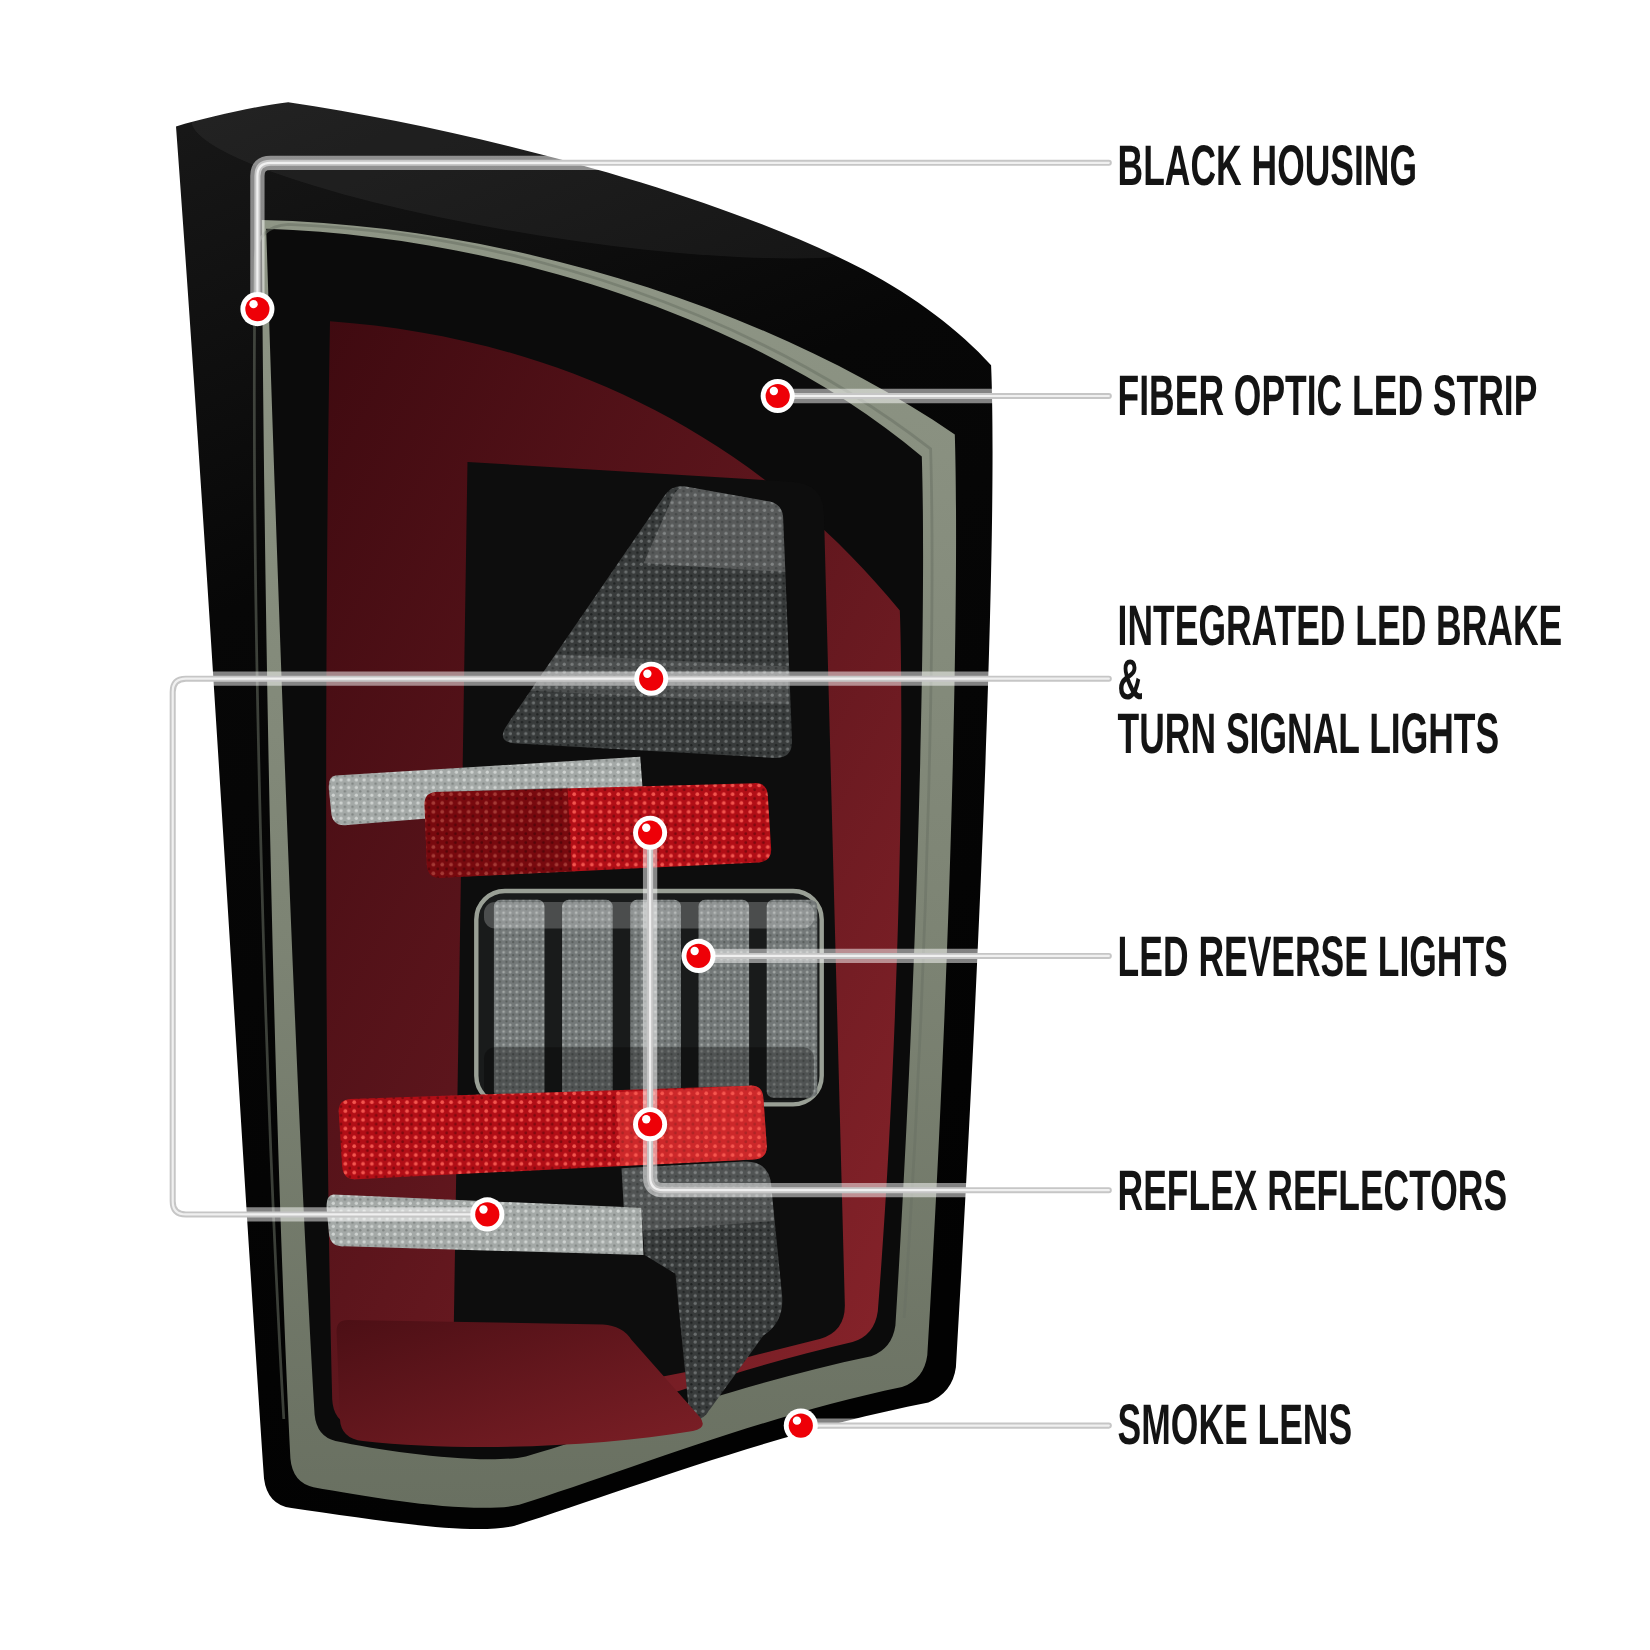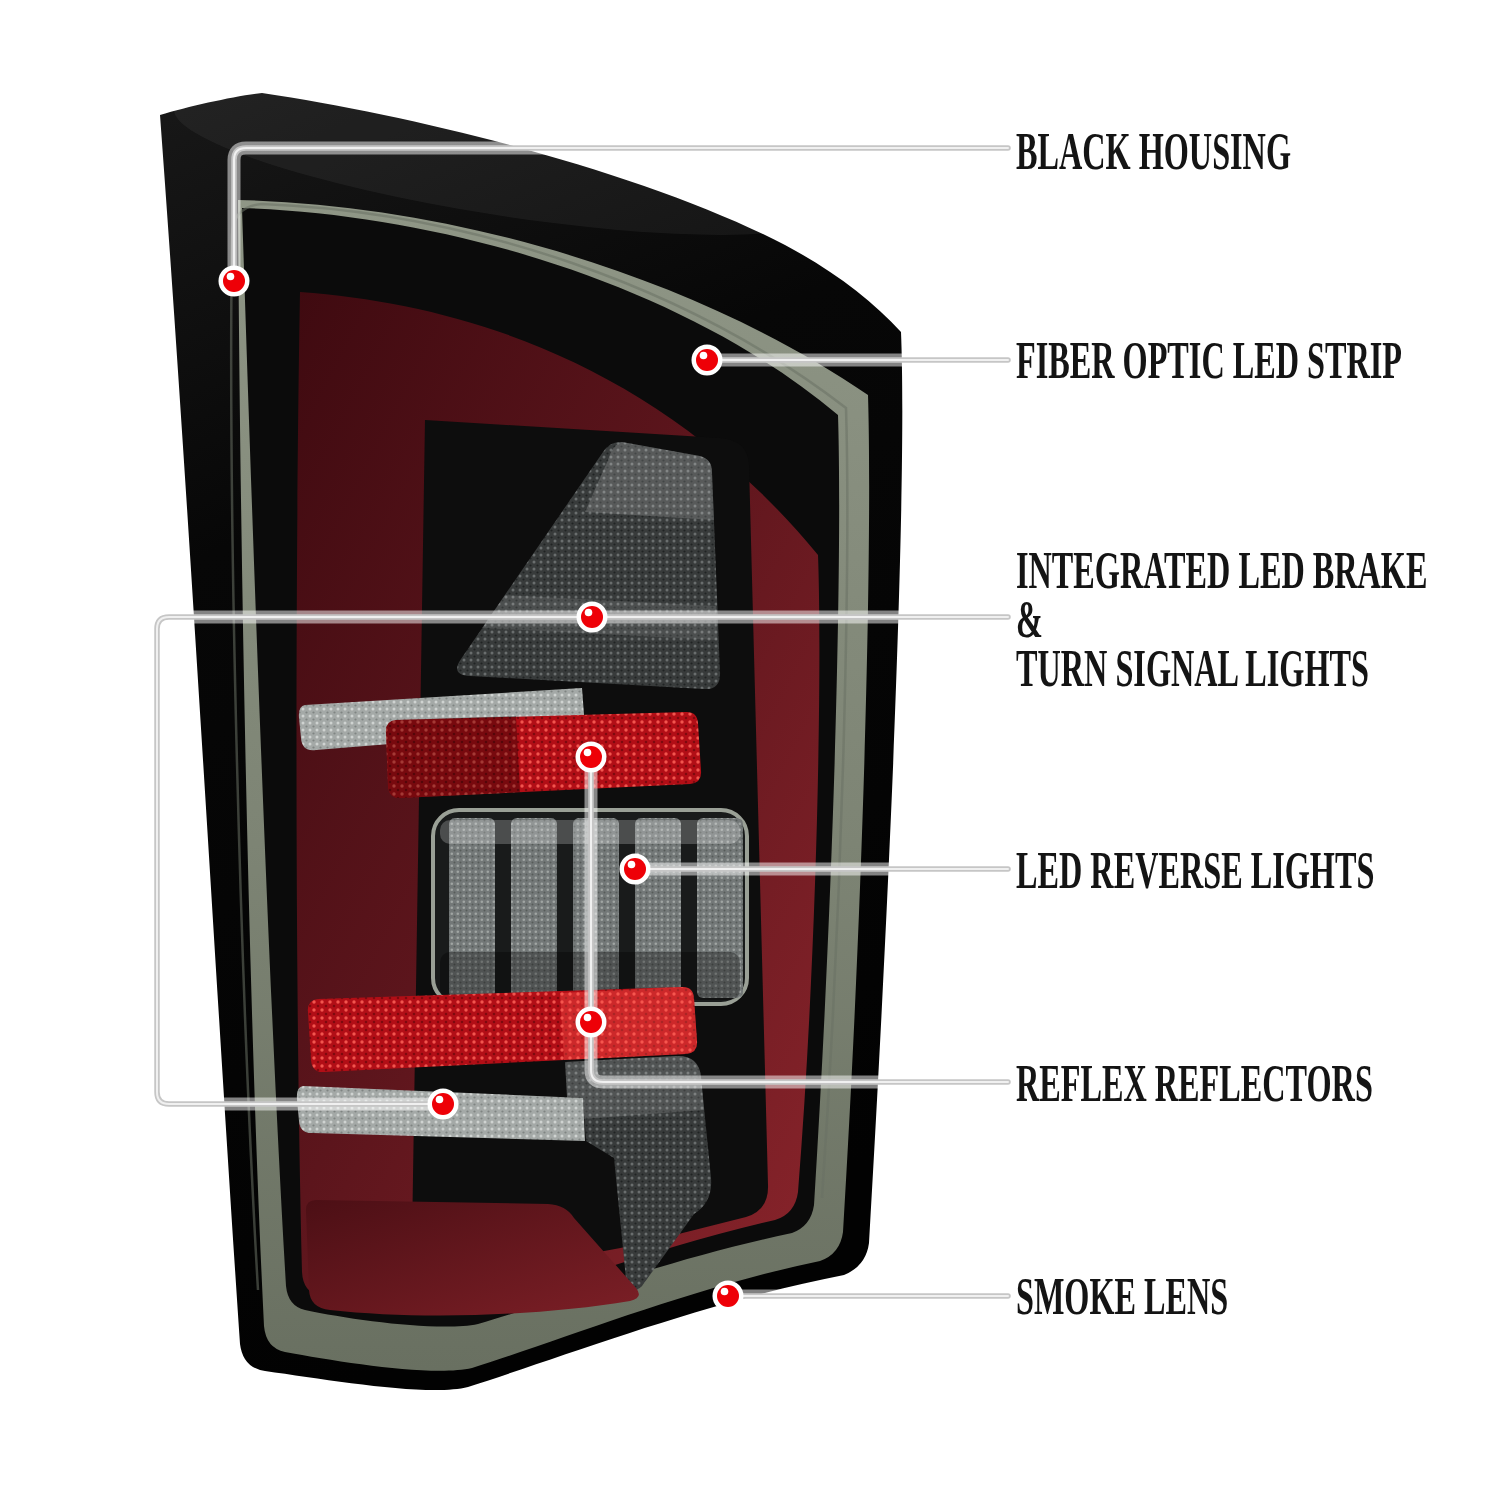--- a/index.html
+++ b/index.html
@@ -1,17 +1,17 @@
 <!DOCTYPE html>
 <html><head>
 <meta charset="utf-8">
 <style>
   html,body{margin:0;padding:0;background:#ffffff;}
   #stage{position:relative;width:1500px;height:1500px;background:#ffffff;overflow:hidden;
-         font-family:Liberation Serif, serif;}
+         font-family:Liberation Sans, sans-serif;}
   #art{position:absolute;left:0;top:0;}
   .label{position:absolute;left:1016px;transform:translateY(-50%) scaleX(0.62);
          transform-origin:left center;font-weight:700;font-size:52px;color:#141414;
          white-space:nowrap;letter-spacing:0;}
   .label.multi{line-height:49px;}
   .label.multi span{display:block;}
 </style>
 </head>
 <body>
 

